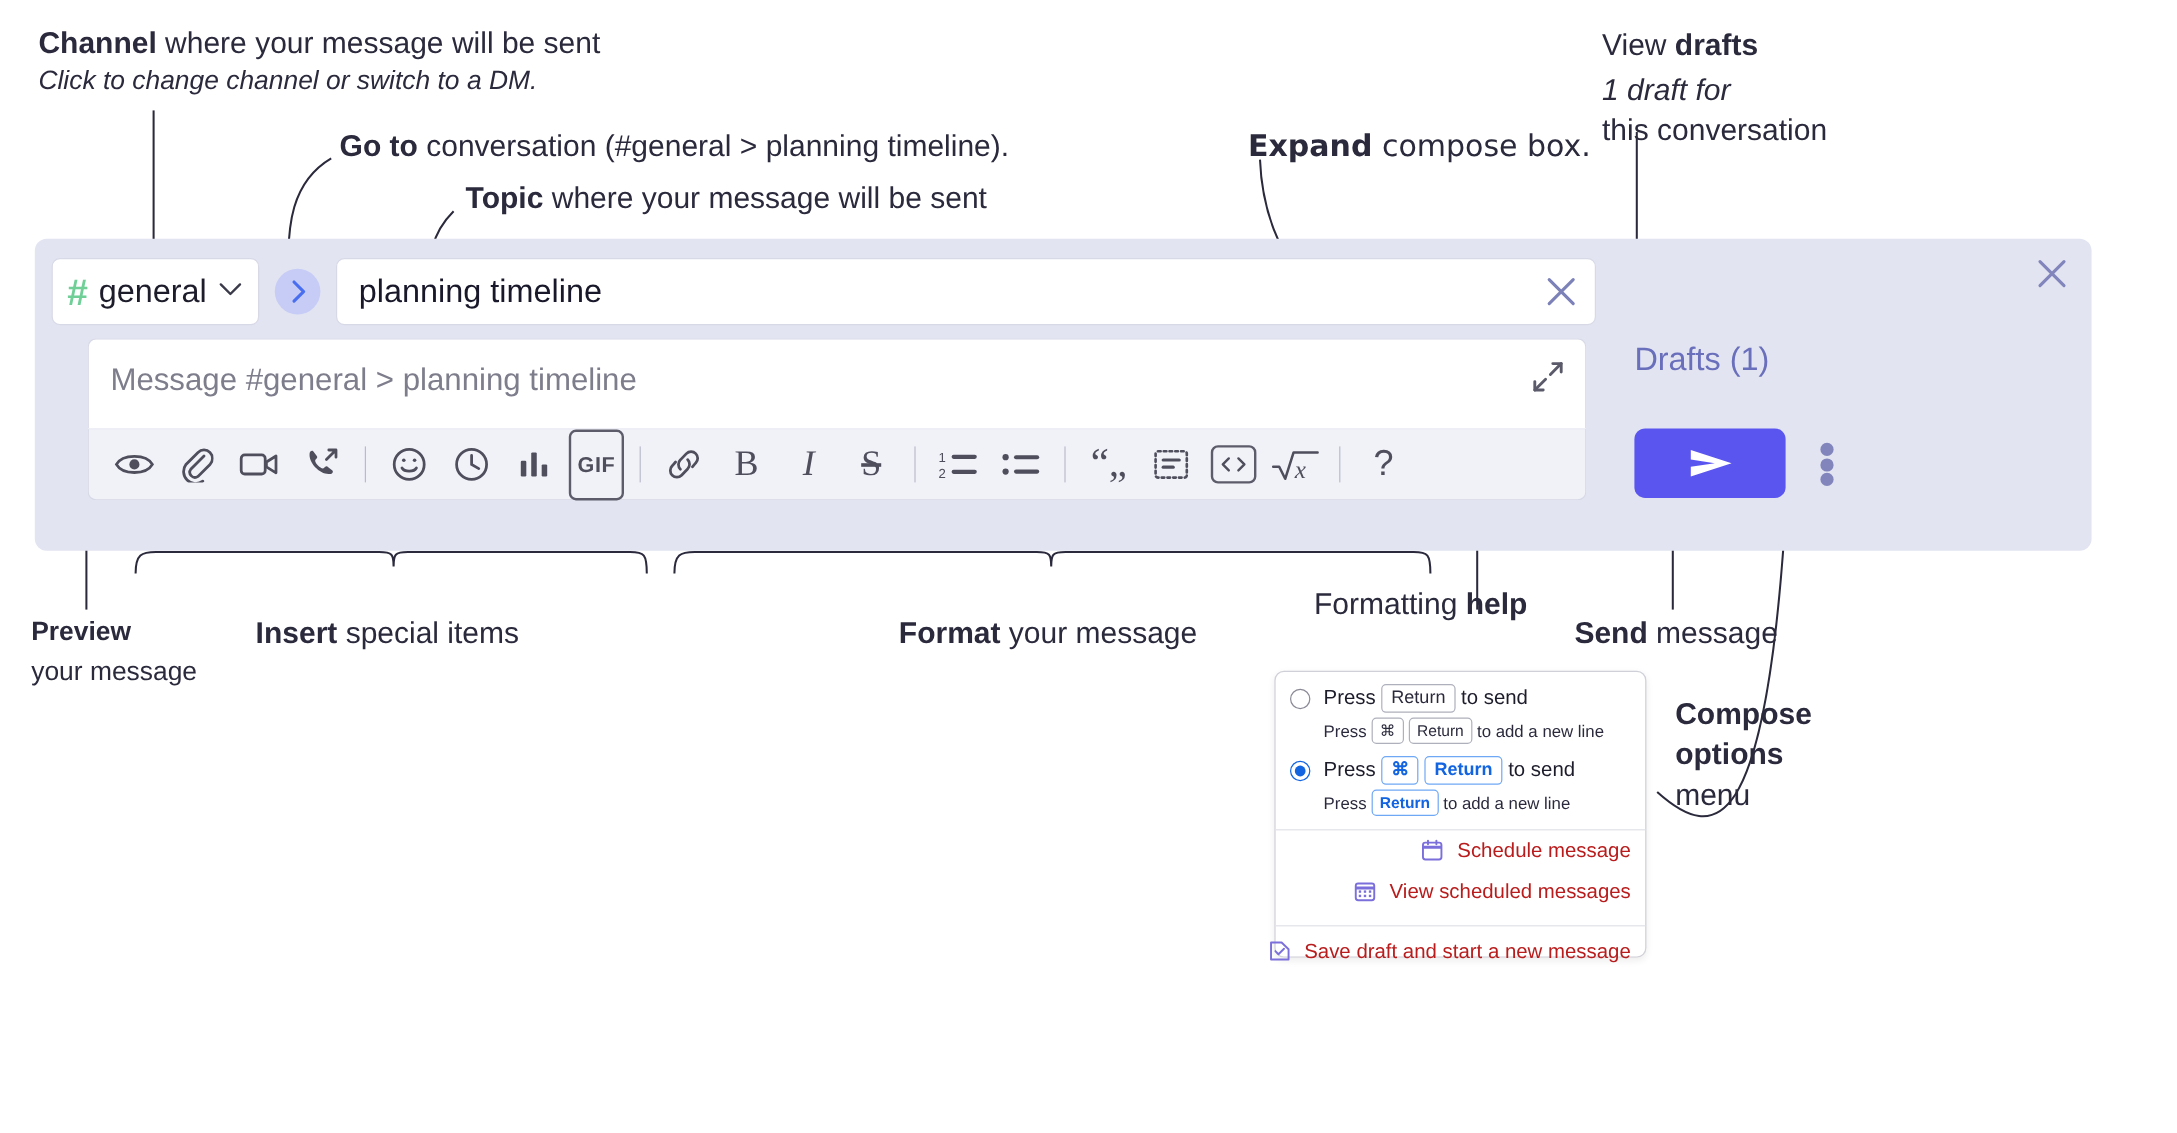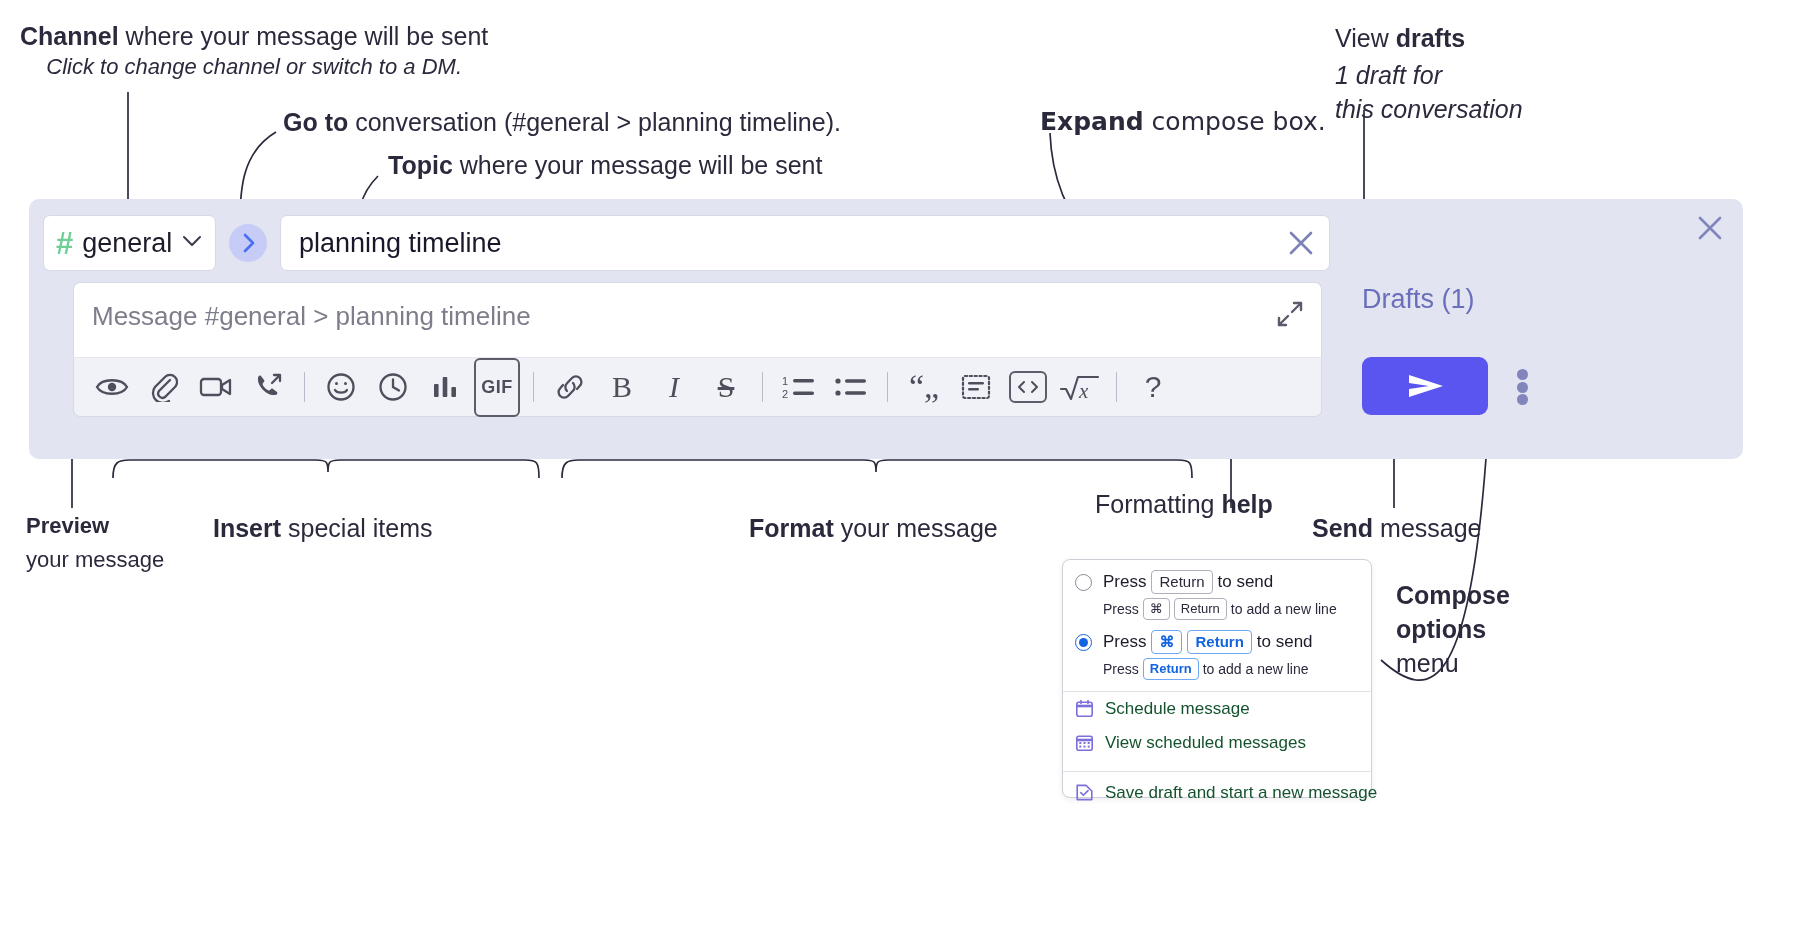--- a/index.html
+++ b/index.html
@@ -8,28 +8,28 @@
     font-family:"Liberation Sans", sans-serif;
     color:#2b2640;position:relative;overflow:hidden;
   }
   .stage{position:absolute;inset:0;}
 
   
   .anno{position:absolute;font-family:"Liberation Sans",sans-serif;color:#2b2a3d;
         line-height:1.3;white-space:nowrap;}
   .anno b{font-weight:700;}
 
-  .a-channel{left:20px;top:20px;font-size:25px;text-align:center;}
+  .a-channel{left:32px;top:20px;font-size:25px;}
   .a-channel .l2{font-style:italic;font-size:22px;margin-top:0;}
   .a-goto{left:283px;top:106px;font-size:25px;}
   .a-topic{left:388px;top:149px;font-size:25px;}
   .a-expand{left:1040px;top:106px;font-size:25px;font-family:"DejaVu Sans",sans-serif;}
   .a-drafts{left:1335px;top:22px;font-size:25px;}
   .a-drafts .l2{font-style:italic;margin-top:4px;}
-  .a-drafts .l3{font-style:italic;margin-top:2px;}
+  .a-drafts .l3{margin-top:2px;}
 
   .a-preview{left:26px;top:512px;font-size:22px;}
   .a-preview .l2{margin-top:5px;font-weight:400;}
   .a-insert{left:213px;top:512px;font-size:25px;}
   .a-format{left:749px;top:512px;font-size:25px;}
   .a-fhelp{left:1095px;top:488px;font-size:25px;}
   .a-send{left:1312px;top:512px;font-size:25px;}
   .a-compose{left:1396px;top:578px;font-size:25px;line-height:1.36;}
 
   
@@ -105,21 +105,21 @@
   .opt-body{margin-left:11px;}
   .opt-main{font-size:17px;color:#1d1c2b;display:flex;align-items:center;gap:5px;white-space:nowrap;}
   .opt-sub{font-size:14px;color:#2b2a3d;display:flex;align-items:center;gap:4px;margin-top:4px;white-space:nowrap;}
   .key{border:1px solid #aeb0bb;border-radius:4px;padding:1px 7px;font-size:15px;color:#2b2a3d;
        background:#fff;line-height:1.35;}
   .key.sm{font-size:13px;padding:1px 6px;}
   .key.blue{border-color:#6fa8f5;color:#1264e0;font-weight:700;}
   .key.blue-sm{border-color:#6fa8f5;color:#1264e0;font-weight:700;font-size:13px;padding:1px 6px;}
   .divider{height:1px;background:#e0e1e8;margin:11px 0 0 0;}
   .mitem{display:flex;align-items:center;gap:11px;padding:7px 12px;font-size:17px;
-         color:#14532d;cursor:pointer;white-space:nowrap;}
+         color:#b91c1c;cursor:pointer;white-space:nowrap;justify-content:flex-end;}
   .mitem svg{flex:0 0 auto;}
 </style>
 </head>
 <body>
 
 <div class="stage">
 
   <svg class="lines" viewBox="0 0 1814 944">
     <defs>
       <marker id="ah" markerWidth="9" markerHeight="9" refX="4.5" refY="4.5" orient="auto">

